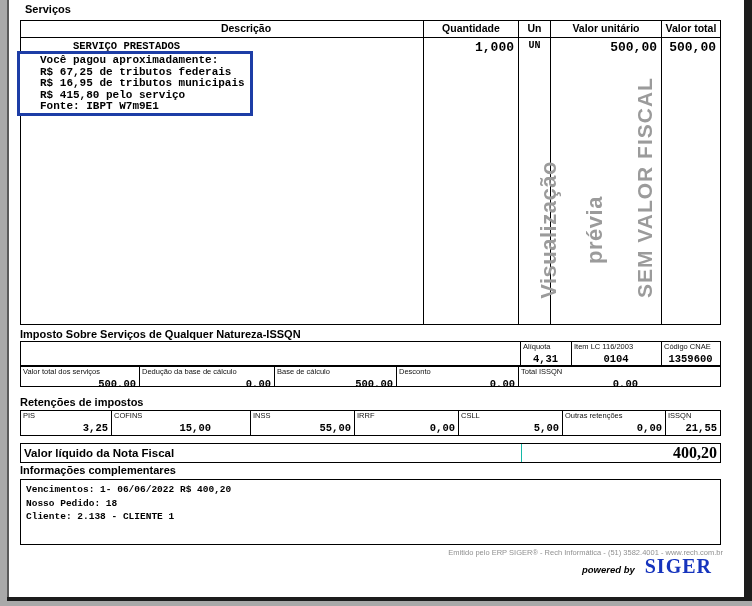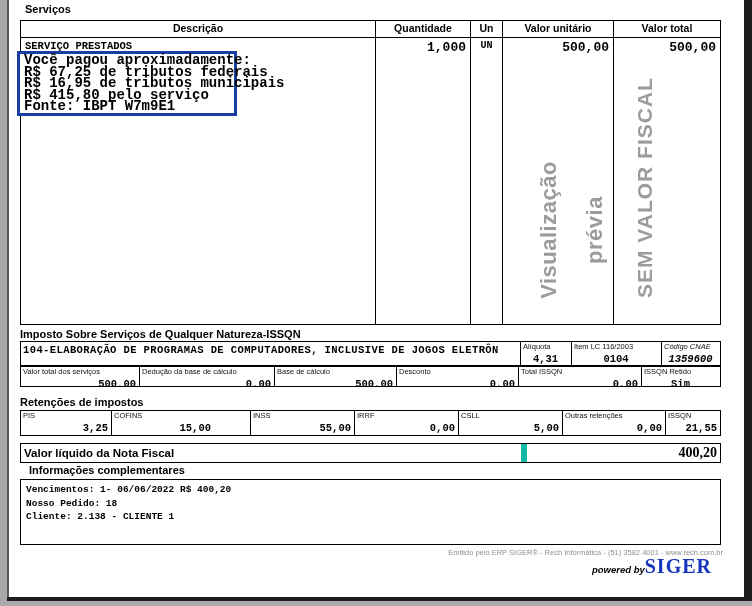--- a/index.html
+++ b/index.html
@@ -20,75 +20,75 @@
 
   .sec-title{position:absolute;font-weight:bold;font-size:11px;color:#000;white-space:nowrap;}
 
   .mono{font-family:"Liberation Mono","DejaVu Sans Mono",monospace;font-weight:bold;}
 
   
   .main-table{position:absolute;left:11px;top:20px;width:701px;height:305px;border:1px solid #000;box-sizing:border-box;background:#fff;}
   .main-header{display:flex;height:17px;border-bottom:1px solid #000;box-sizing:border-box;}
   .hcell{box-sizing:border-box;border-left:1px solid #000;font-weight:bold;font-size:10.5px;text-align:center;line-height:15px;overflow:hidden;}
   .hcell:first-child{border-left:none;}
-  .w-desc{width:354px;} .w-qty{width:95px;} .w-un{width:32px;} .w-vu{width:111px;} .w-vt{flex:1;}
+  .w-desc{width:354px;margin-left:48px;} .w-qty{width:95px;} .w-un{width:32px;} .w-vu{width:111px;} .w-vt{flex:1;}
   .main-body{position:relative;height:286px;}
   .main-cols{position:absolute;left:0;top:0;right:0;bottom:0;display:flex;justify-content:space-between;}
   .mcol{box-sizing:border-box;border-left:1px solid #000;padding-top:2px;overflow:visible;}
   .mcol:first-child{border-left:none;}
   .desc-val{font-size:10.5px;padding-left:4px;white-space:nowrap;}
   .num-val{font-size:13px;text-align:right;padding-right:4px;}
   .un-val{font-size:10px;text-align:center;}
 
   
   .tax-note{
     position:absolute;left:-4px;top:13px;width:208px;height:58px;
     border:3px solid #1d3da6;background:#fff;
-    padding:1px 2px 0 4px;
+    padding:1px 2px 0 20px;
     font-family:"Liberation Mono","DejaVu Sans Mono",monospace;font-weight:bold;
-    font-size:14px;line-height:11.6px;white-space:nowrap;z-index:3;
+    font-size:11px;line-height:11.6px;white-space:nowrap;z-index:3;
   }
 
   
   .wm{position:absolute;color:#9b9b9b;font-weight:600;text-align:center;white-space:nowrap;z-index:1;}
   .wm-previa{left:466px;top:146px;width:170px;height:92px;font-size:22px;line-height:46px;letter-spacing:.5px;transform:rotate(-90deg);}
   .wm-stamp{left:519px;top:140px;width:210px;height:30px;font-size:21px;line-height:30px;letter-spacing:1px;transform:rotate(-90deg);}
 
   
   .box-row{position:absolute;left:11px;width:701px;display:flex;border:1px solid #000;box-sizing:border-box;background:#fff;}
   .cell{box-sizing:border-box;border-left:1px solid #000;padding:1px 3px 0 2px;overflow:hidden;}
   .cell:first-child{border-left:none;}
   .cell-label{font-size:7.5px;line-height:8.5px;color:#111;white-space:nowrap;}
   .cell-value{font-family:"Liberation Mono","DejaVu Sans Mono",monospace;font-weight:bold;font-size:10.5px;line-height:13px;text-align:right;margin-top:1px;white-space:nowrap;}
   .cell-value.left{text-align:left;letter-spacing:.4px;}
   .cell-value.center{text-align:center;}
 
   .issqn-r1{top:341px;height:25px;}
   .issqn-r2{top:366px;height:21px;}
   .ret-row{top:410px;height:26px;}
 
-  .r1c1{width:499px;} .r1c2{width:51px;} .r1c3{width:90px;} .r1c4{flex:1;font-style:italic;}
+  .r1c1{width:499px;} .r1c2{width:51px;} .r1c3{width:90px;} .r1c4{flex:1;}
   .r2c1{width:118px;} .r2c2{width:135px;} .r2c3{width:122px;} .r2c4{width:122px;} .r2c5{width:123px;} .r2c6{flex:1;}
   .rt1{width:90px;} .rt2{width:103px;} .rt3{width:104px;margin-left:36px;} .rt4{width:104px;} .rt5{width:104px;} .rt6{width:103px;} .rt7{flex:1;}
 
   
   .vl-row{top:443px;height:20px;}
   .vl-label{width:500px;border-left:none;font-weight:bold;font-size:11.5px;line-height:18px;padding-left:3px;box-sizing:border-box;}
-  .vl-value{flex:1;border-left:6px solid #14b8a6;box-sizing:border-box;font-family:"Liberation Serif","DejaVu Serif",serif;font-weight:bold;font-size:14px;line-height:18px;text-align:right;padding-right:3px;}
+  .vl-value{flex:1;border-left:1px solid #14b8a6;box-sizing:border-box;font-family:"Liberation Serif","DejaVu Serif",serif;font-weight:bold;font-size:16px;line-height:18px;text-align:right;padding-right:3px;}
 
   
   .info-box{
     position:absolute;left:11px;top:479px;width:701px;height:66px;
     border:1px solid #000;box-sizing:border-box;padding:3px 5px;
     font-family:"Liberation Mono","DejaVu Sans Mono",monospace;font-weight:bold;
     font-size:9.5px;line-height:13.5px;white-space:nowrap;
   }
 
   .footer-note{position:absolute;right:21px;top:548px;font-size:7.5px;color:#909090;white-space:nowrap;}
-  .logo-row{position:absolute;right:32px;top:556px;display:flex;align-items:baseline;gap:0;}
+  .logo-row{position:absolute;right:32px;top:556px;display:flex;align-items:baseline;gap:10px;}
   .powered{font-style:italic;font-weight:bold;font-size:9.5px;color:#000;}
   .siger{font-family:Liberation Serif, serif;font-weight:bold;font-size:20px;letter-spacing:1px;color:#1634bd;line-height:20px;text-align:center;}
 </style>
 </head>
 <body>
 
 <div class="page">
 
   <div class="sec-title" style="left:16px;top:3px;">Serviços</div>
 
@@ -132,21 +132,20 @@
         <div>prévia</div>
       </div>
       <div class="wm wm-stamp" style="color: rgb(155, 155, 155);">SEM VALOR FISCAL</div>
     </div>
   </div>
 
   <div class="sec-title" style="left:11px;top:328px;">Imposto Sobre Serviços de Qualquer Natureza-ISSQN</div>
 
   <div class="box-row issqn-r1">
     <div class="cell r1c1">
-      <div class="cell-value left">104-ELABORAÇÃO DE PROGRAMAS DE COMPUTADORES, INCLUSIVE DE JOGOS ELETRÔN</div>
     </div>
     <div class="cell r1c2">
       <div class="cell-label">Alíquota</div>
       <div class="cell-value center">4,31</div>
     </div>
     <div class="cell r1c3">
       <div class="cell-label">Item LC 116/2003</div>
       <div class="cell-value center">0104</div>
     </div>
     <div class="cell r1c4">
@@ -169,24 +168,20 @@
       <div class="cell-value">500,00</div>
     </div>
     <div class="cell r2c4">
       <div class="cell-label">Desconto</div>
       <div class="cell-value">0,00</div>
     </div>
     <div class="cell r2c5">
       <div class="cell-label">Total ISSQN</div>
       <div class="cell-value">0,00</div>
     </div>
-    <div class="cell r2c6">
-      <div class="cell-label">ISSQN Retido</div>
-      <div class="cell-value center">Sim</div>
-    </div>
   </div>
 
   <div class="sec-title" style="left:11px;top:396px;">Retenções de impostos</div>
 
   <div class="box-row ret-row">
     <div class="cell rt1">
       <div class="cell-label">PIS</div>
       <div class="cell-value">3,25</div>
     </div>
     <div class="cell rt2">
@@ -213,21 +208,21 @@
       <div class="cell-label">ISSQN</div>
       <div class="cell-value">21,55</div>
     </div>
   </div>
 
   <div class="box-row vl-row">
     <div class="vl-label">Valor líquido da Nota Fiscal</div>
     <div class="vl-value">400,20</div>
   </div>
 
-  <div class="sec-title" style="left:20px;top:464px;">Informações complementares</div>
+  <div class="sec-title" style="left:11px;top:464px;">Informações complementares</div>
 
   <div class="info-box">
     <div>Vencimentos: 1- 06/06/2022 R$ 400,20</div>
     <div>Nosso Pedido: 18</div>
     <div>Cliente: 2.138 - CLIENTE 1</div>
   </div>
 
   <div class="footer-note" style="color: rgb(144, 144, 144);">Emitido pelo ERP SIGER® - Rech Informática - (51) 3582.4001 - www.rech.com.br</div>
 
   <div class="logo-row">

